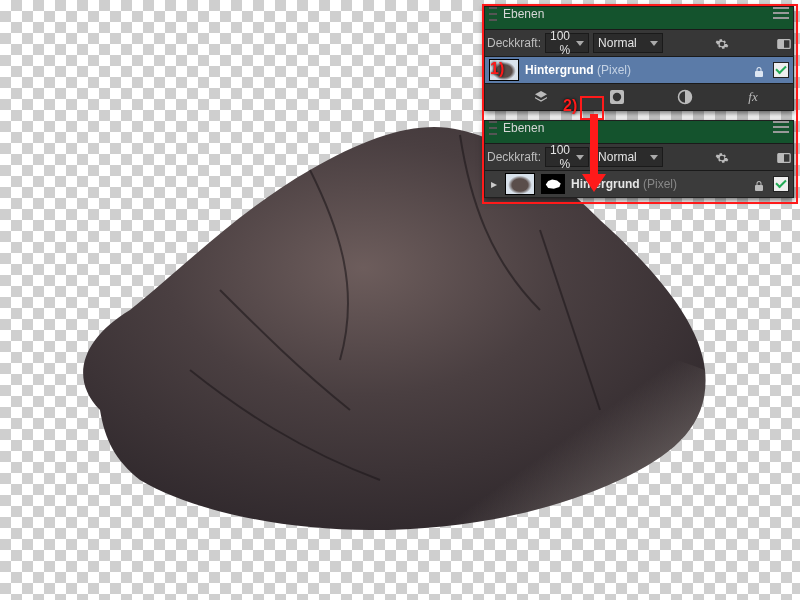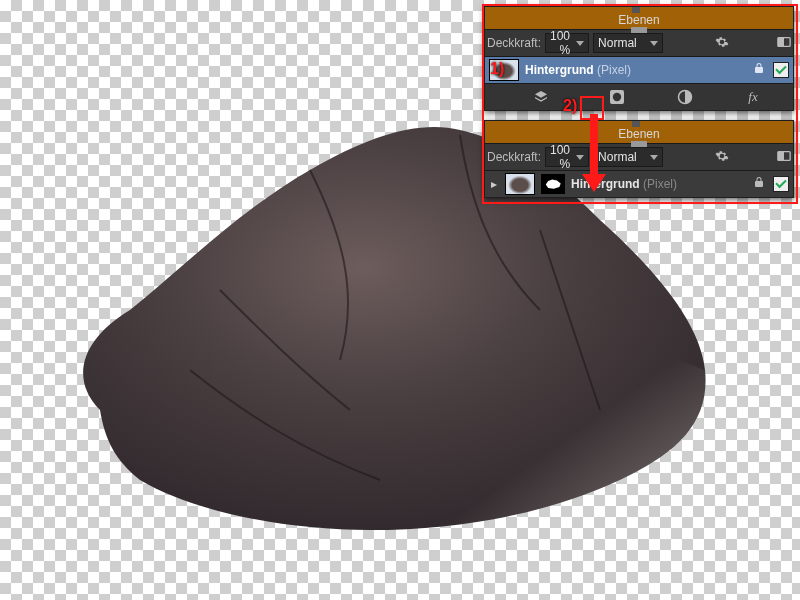--- a/index.html
+++ b/index.html
@@ -38,26 +38,24 @@
   
   .panel {
     position: absolute;
     background: #3b3b3b;
     color: #cfcfcf;
     box-shadow: 0 2px 6px rgba(0,0,0,0.6);
     border:1px solid #1f1f1f;
   }
   .panel-header {
     display:flex;
-    align-items:center;
     height:22px;
-    background:#a16207;
+    background:#14532d;
     border-bottom:1px solid #1a1a1a;
     padding:0 4px;
-    flex-direction:column;
   }
   .grip {
     width:8px;
     height:14px;
     display:flex;
     flex-direction:column;
     justify-content:space-between;
     margin-right:6px;
   }
   .grip span{ height:2px; background:#555; }
@@ -96,21 +94,21 @@
   .caret{
     width:0;height:0;
     border-left:4px solid transparent;
     border-right:4px solid transparent;
     border-top:5px solid #aaa;
     margin-left:auto;
   }
   .spacer{flex:1;}
   .icon-btn{
     width:16px;height:16px;
-    display:flex;align-items:flex-start;justify-content:center;
+    display:flex;align-items:flex-end;justify-content:center;
     color:#bbb;cursor:pointer;margin-left:44px;
   }
 
   .layer-row{
     display:flex;
     align-items:center;
     height:26px;
     padding:0 4px;
     gap:6px;
   }

